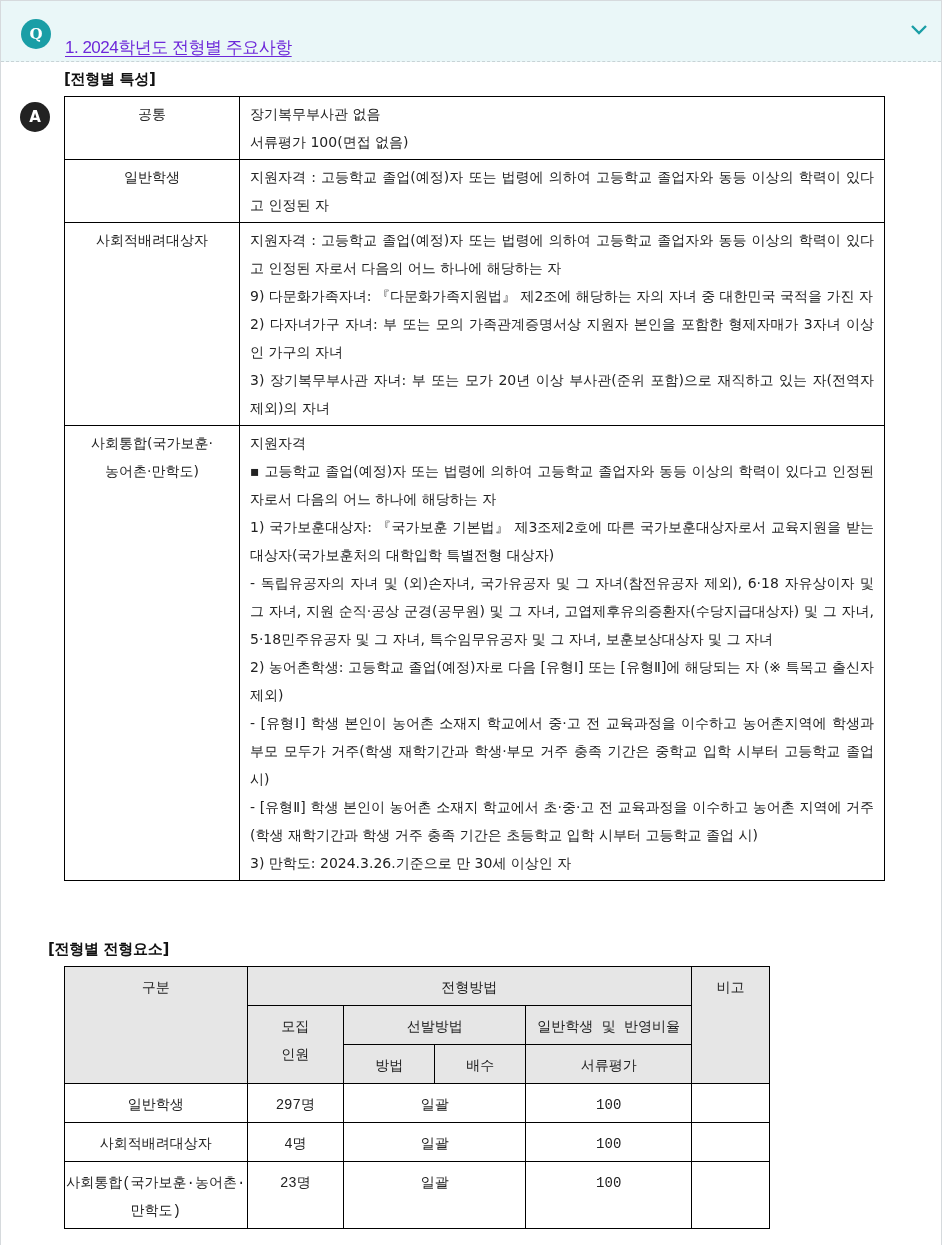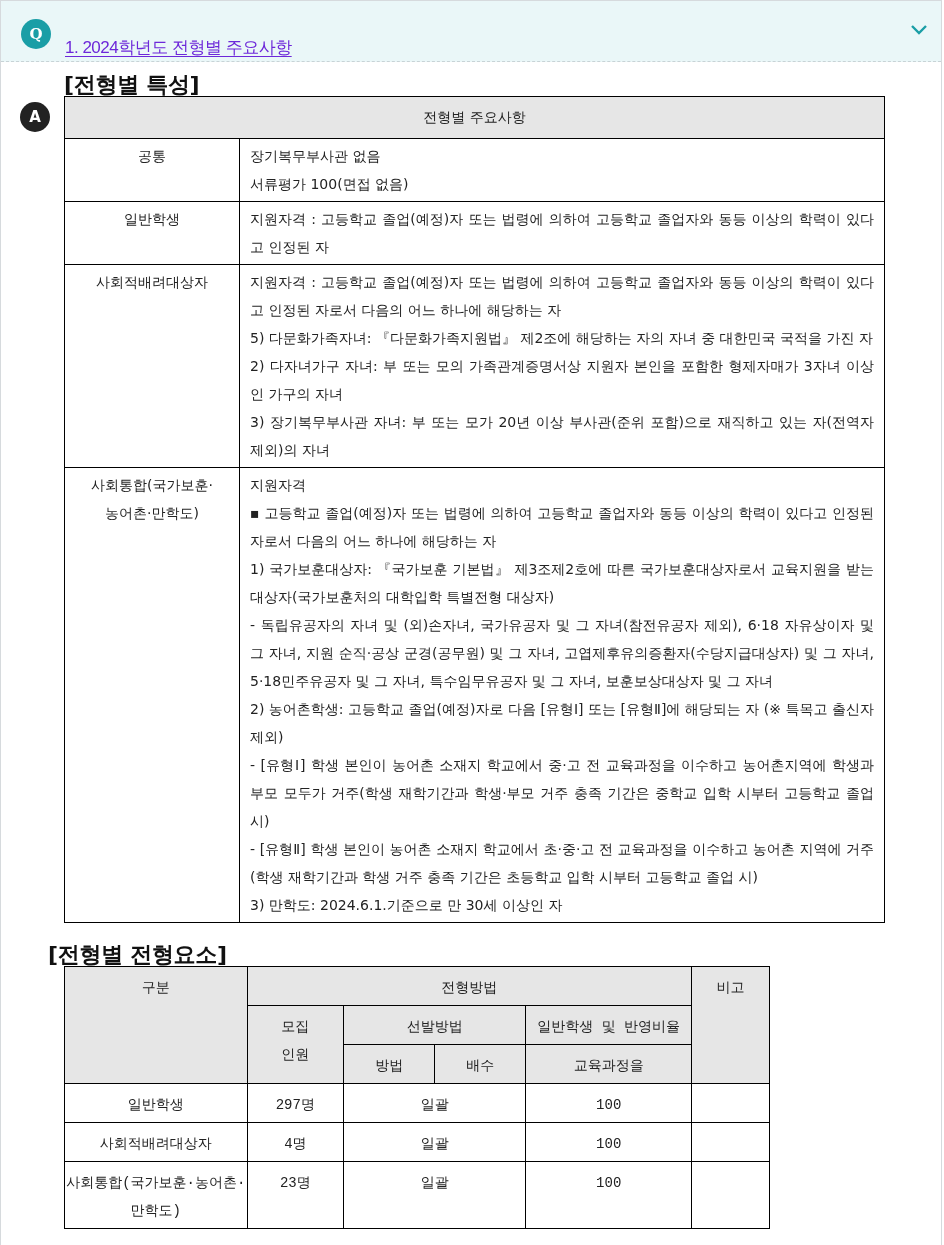--- a/index.html
+++ b/index.html
@@ -33,21 +33,21 @@
   }
   .chevron {
     position: absolute; right: 14px; top: 23px; width: 16px; height: 12px;
   }
   .a-icon {
     position: absolute; left: 20px; top: 102px; width: 30px; height: 30px; border-radius: 50%;
     background: #222; color: #fff; font-weight: bold; font-size: 15px;
     display: flex; align-items: center; justify-content: center;
   }
   .section-title {
-    position: absolute; font-weight: bold; font-size: 22px; color: #111; letter-spacing: -0.3px;
+    position: absolute; font-weight: bold; font-size: 15px; color: #111; letter-spacing: -0.3px;
   }
   table { border-collapse: collapse; position: absolute; font-size: 14px; }
   td, th { border: 1px solid #000; font-weight: normal; }
   .t1 { left: 64px; top: 96px; width: 821px; }
   .t1 th { background: #e6e6e6; height: 39px; text-align: center; font-size: 14px; }
   .t1 td { line-height: 28px; padding: 3px 10px; vertical-align: top; }
   .t1 td.cat { width: 154px; text-align: center; padding-top: 3px; }
   .t1 td.desc { text-align: justify; }
   .t2 { left: 64px; top: 966px; width: 706px; font-family: Liberation Mono, monospace; }
   .t2 th { background: #e6e6e6; text-align: center; vertical-align: top; padding-top: 7px; line-height: 28px; }
@@ -66,23 +66,20 @@
     <polyline points="1,2 8,9 15,2" fill="none" stroke="#1a9ea6" stroke-width="2.4"></polyline>
   </svg>
 </div>
 
 <div class="a-icon">A</div>
 
 <div class="section-title" style="left:64px; top:70px;">[전형별 특성]</div>
 
 <table class="t1">
   <tbody>
-      <tr>
-    <th colspan="2">전형별 주요사항</th>
-  </tr>
   <tr style="height:63px;">
     <td class="cat">
       <span class="line">공통</span>
     </td>
     <td class="desc">
       <span class="line">장기복무부사관 없음</span>
       <span class="line">서류평가 100(면접 없음)</span>
     </td>
   </tr>
   <tr style="height:63px;">
@@ -92,39 +89,39 @@
     <td class="desc">
       <span class="line">지원자격 :   고등학교 졸업(예정)자 또는 법령에 의하여 고등학교 졸업자와 동등 이상의 학력이 있다고 인정된 자</span>
     </td>
   </tr>
   <tr style="height:199px;">
     <td class="cat">
       <span class="line">사회적배려대상자</span>
     </td>
     <td class="desc">
       <span class="line">지원자격 : 고등학교 졸업(예정)자 또는 법령에 의하여 고등학교 졸업자와 동등 이상의 학력이 있다고 인정된 자로서 다음의 어느 하나에 해당하는 자</span>
-      <span class="line">5) 다문화가족자녀: 『다문화가족지원법』 제2조에 해당하는 자의 자녀 중 대한민국 국적을 가진 자</span>
+      <span class="line">9) 다문화가족자녀: 『다문화가족지원법』 제2조에 해당하는 자의 자녀 중 대한민국 국적을 가진 자</span>
       <span class="line">2) 다자녀가구 자녀: 부 또는 모의 가족관계증명서상 지원자 본인을 포함한 형제자매가 3자녀 이상인 가구의 자녀</span>
       <span class="line">3) 장기복무부사관 자녀: 부 또는 모가 20년 이상 부사관(준위 포함)으로 재직하고 있는 자(전역자 제외)의 자녀</span>
     </td>
   </tr>
   <tr>
     <td class="cat">
       <span class="line">사회통합(국가보훈·</span>
       <span class="line">농어촌·만학도)</span>
     </td>
     <td class="desc">
       <span class="line">지원자격</span>
       <span class="line">▪ 고등학교 졸업(예정)자 또는 법령에 의하여 고등학교 졸업자와 동등 이상의 학력이 있다고 인정된 자로서 다음의 어느 하나에 해당하는 자</span>
       <span class="line">1) 국가보훈대상자: 『국가보훈 기본법』 제3조제2호에 따른 국가보훈대상자로서 교육지원을 받는 대상자(국가보훈처의 대학입학 특별전형 대상자)</span>
       <span class="line">- 독립유공자의 자녀 및 (외)손자녀, 국가유공자 및 그 자녀(참전유공자 제외), 6·18 자유상이자 및 그 자녀, 지원 순직·공상 군경(공무원) 및 그 자녀, 고엽제후유의증환자(수당지급대상자) 및 그 자녀, 5·18민주유공자 및 그 자녀, 특수임무유공자 및 그 자녀, 보훈보상대상자 및 그 자녀</span>
       <span class="line">2) 농어촌학생: 고등학교 졸업(예정)자로 다음 [유형Ⅰ] 또는 [유형Ⅱ]에 해당되는 자 (※ 특목고 출신자 제외)</span>
       <span class="line">- [유형Ⅰ] 학생 본인이 농어촌 소재지 학교에서 중·고 전 교육과정을 이수하고 농어촌지역에 학생과 부모 모두가 거주(학생 재학기간과 학생·부모 거주 충족 기간은 중학교 입학 시부터 고등학교 졸업 시)</span>
       <span class="line">- [유형Ⅱ] 학생 본인이 농어촌 소재지 학교에서 초·중·고 전 교육과정을 이수하고 농어촌 지역에 거주(학생 재학기간과 학생 거주 충족 기간은 초등학교 입학 시부터 고등학교 졸업 시)</span>
-      <span class="line">3) 만학도: 2024.6.1.기준으로 만 30세 이상인 자</span>
+      <span class="line">3) 만학도: 2024.3.26.기준으로 만 30세 이상인 자</span>
     </td>
   </tr>
 </tbody>
   </table>
 
 <div class="section-title" style="left:48px; top:940px;">[전형별 전형요소]</div>
 
 <table class="t2">
   <tbody>
       <tr style="height:39px;">
@@ -136,21 +133,21 @@
     <th rowspan="2" style="width:113px;">
       <span class="line">모집</span>
       <span class="line">인원</span>
     </th>
     <th colspan="2">선발방법</th>
     <th style="width:202px;">일반학생 및 반영비율</th>
   </tr>
   <tr style="height:39px;">
     <th style="width:109px;">방법</th>
     <th style="width:109px;margin-left:12px;">배수</th>
-    <th>교육과정을</th>
+    <th>서류평가</th>
   </tr>
   <tr style="height:39px;">
     <td>일반학생</td>
     <td>297명</td>
     <td colspan="2">일괄</td>
     <td>100</td>
     <td></td>
   </tr>
   <tr style="height:39px;">
     <td>사회적배려대상자</td>

